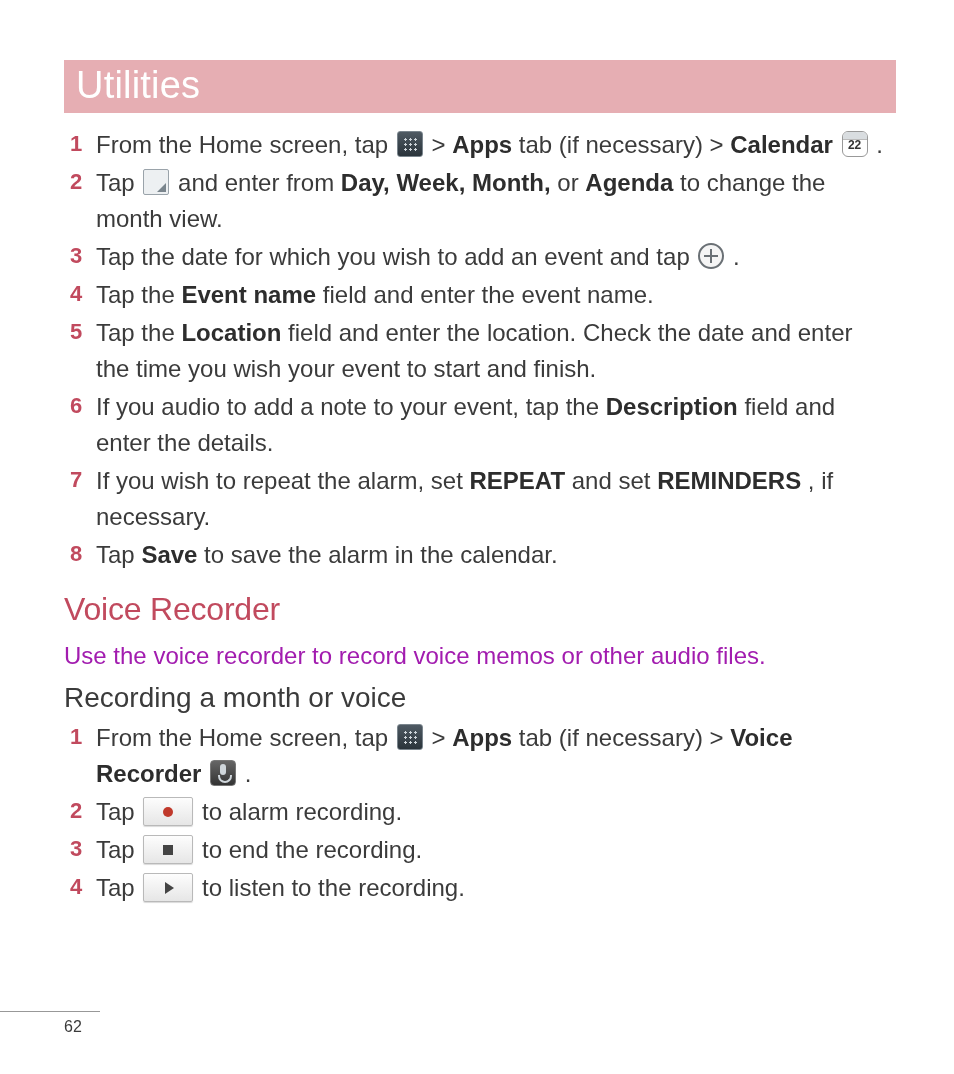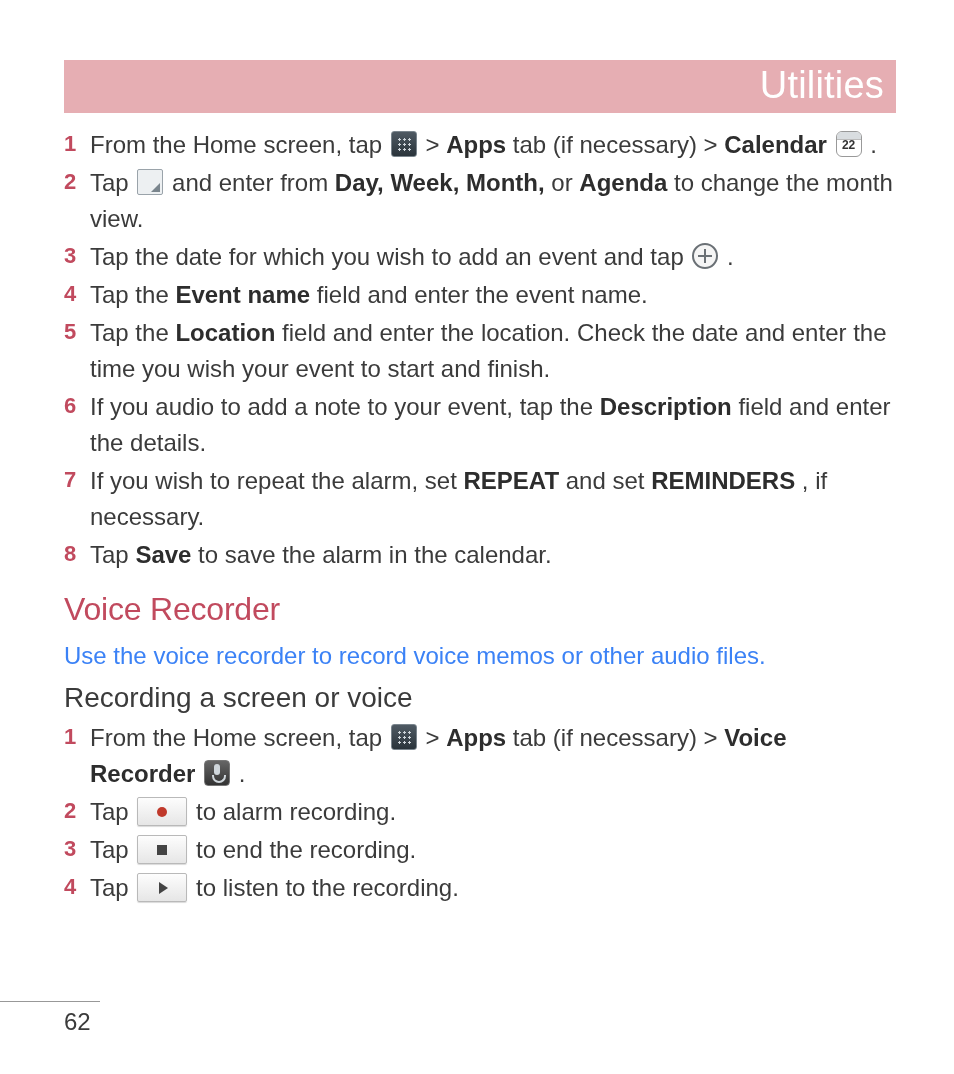--- a/index.html
+++ b/index.html
@@ -15,21 +15,20 @@
   .page {
     padding: 60px 58px 0 64px;
     box-sizing: border-box;
     position: relative;
     height: 100%;
   }
   .title-bar {
     background: #e6aeb3;
     padding: 4px 12px 6px 12px;
     margin-bottom: 14px;
-    text-align: right;
   }
   .title-bar span {
     font-size: 38px;
     font-weight: 300;
     color: #fff;
     letter-spacing: 0.2px;
   }
   h2.section {
     color: #c14a5e;
     font-size: 32px;
@@ -41,26 +40,26 @@
     color: #3b3b3b;
     font-size: 28px;
     font-weight: 400;
     margin: 10px 0 6px 0;
   }
   p.intro {
     font-size: 24px;
     font-weight: 300;
     margin: 12px 0 10px 0;
     line-height: 1.35;
-    color: #3b82f6;
+    color: #a21caf;
   }
   ol.steps {
     list-style: none;
     padding: 0;
-    margin: 0;
+    margin: 6px;
     counter-reset: step;
   }
   ol.steps > li {
     position: relative;
     padding-left: 26px;
     font-size: 24px;
     font-weight: 300;
     line-height: 1.5;
     margin: 0 0 2px 0;
     color: #3b3b3b;
@@ -210,21 +209,21 @@
   }
   .footer {
     position: absolute;
     left: 0;
     bottom: 38px;
     border-top: 1px solid #989898;
     width: 100px;
     padding-top: 6px;
   }
   .footer span {
-    font-size: 24px;
+    font-size: 16px;
     font-weight: 300;
     color: #3b3b3b;
     padding-left: 64px;
   }
 </style>
 </head>
 <body>
 
 <div class="page">
 
@@ -283,21 +282,21 @@
     </li>
     <li>
       <span>Tap </span>
       <span class="b">Save</span>
       <span> to save the alarm in the calendar.</span>
     </li>
   </ol>
 
   <h2 class="section">Voice Recorder</h2>
   <p class="intro">Use the voice recorder to record voice memos or other audio files.</p>
-  <h3 class="subsection">Recording a screen or voice</h3>
+  <h3 class="subsection">Recording a month or voice</h3>
 
   <ol class="steps">
     <li>
       <span>From the Home screen, tap </span>
       <span class="icon apps"></span>
       <span> &gt; </span>
       <span class="b">Apps</span>
       <span> tab (if necessary) &gt; </span>
       <span class="b">Voice Recorder</span>
       <span> </span>

